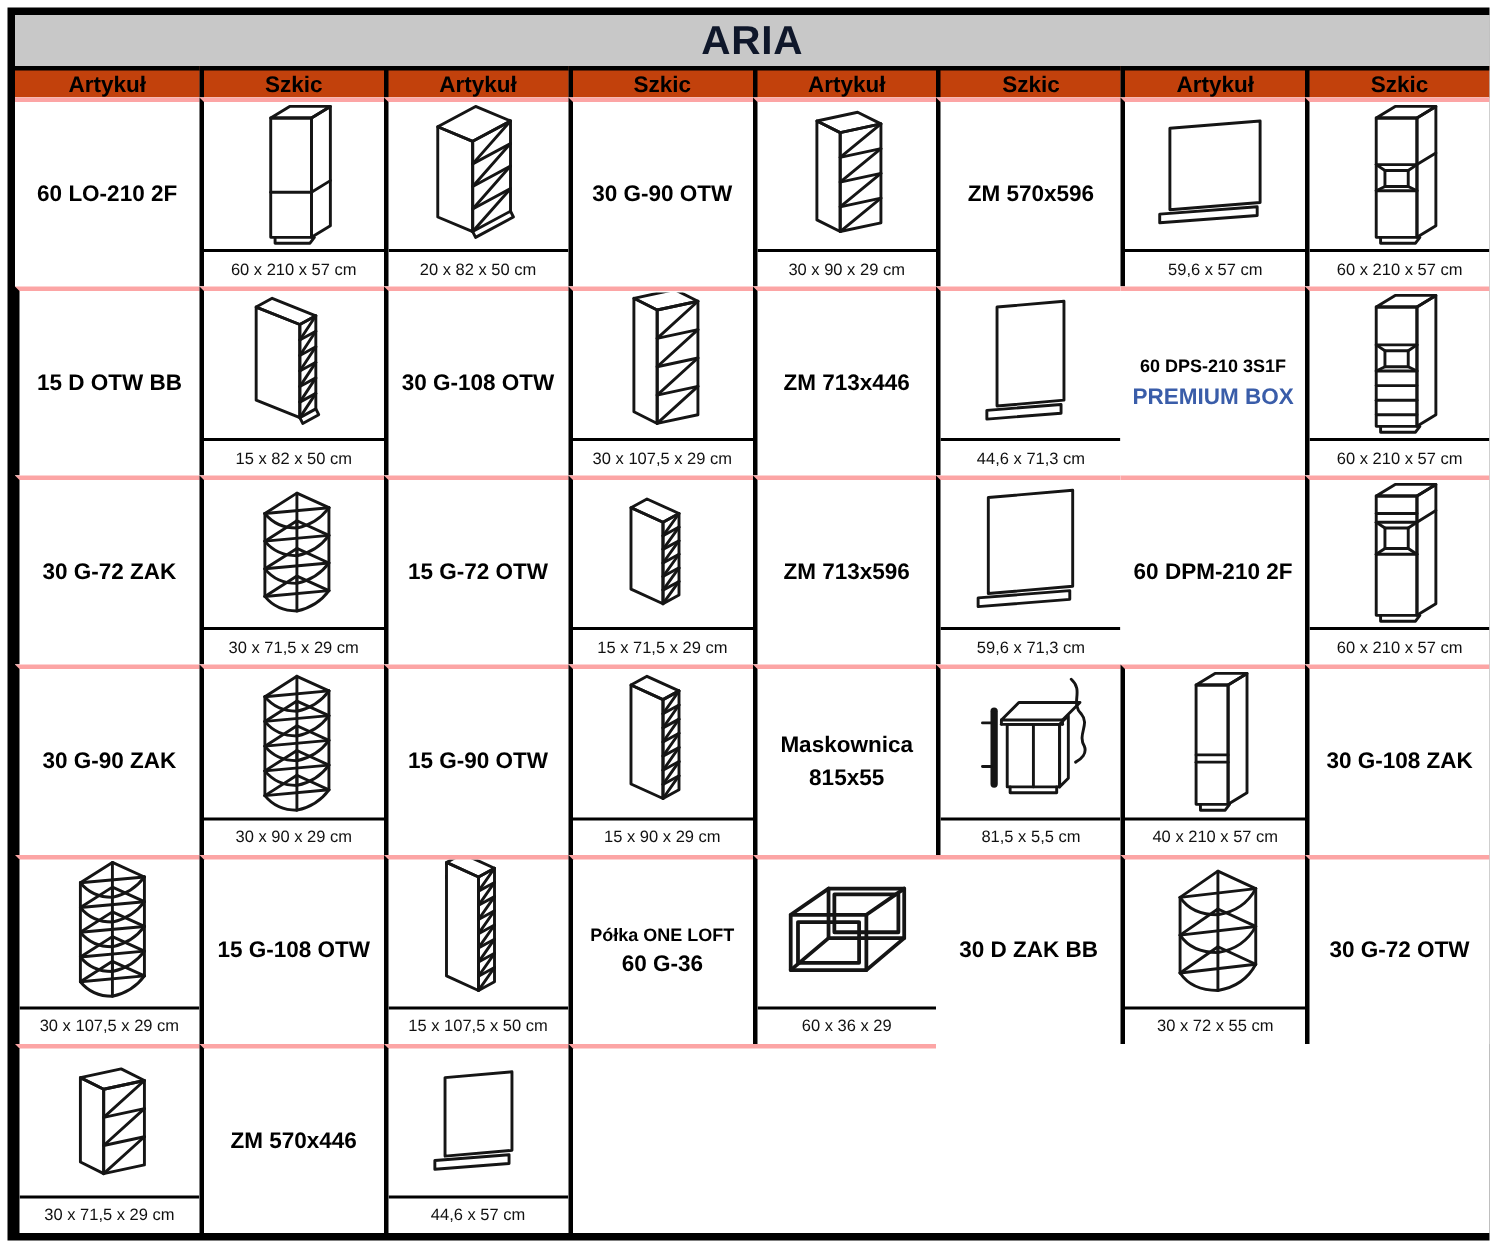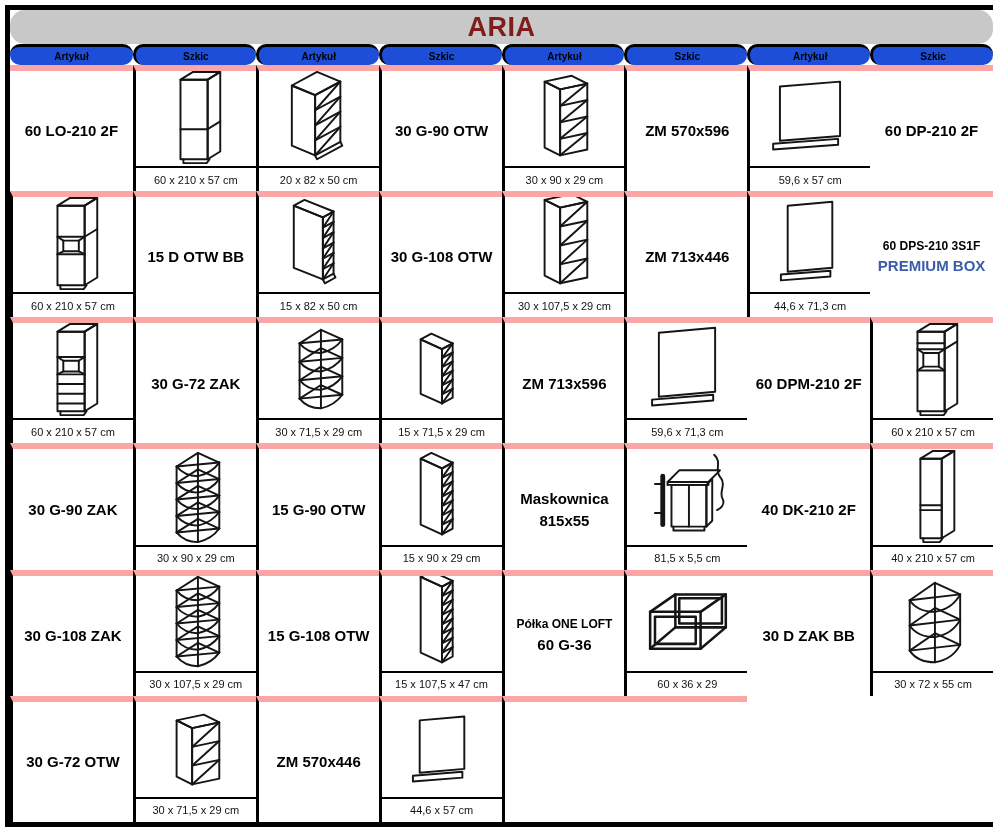--- a/index.html
+++ b/index.html
@@ -9,30 +9,30 @@
     width:100%;height:812px;box-sizing:content-box;
     border:5px solid #000;
     display:grid;
     grid-template-columns:repeat(8,1fr);
     grid-template-rows:34px 21px repeat(6,1fr);
   }
   .title{
     grid-column:1/-1;
     background:#c8c8c8;
     display:flex;align-items:center;justify-content:center;
-    font-size:27px;font-weight:bold;color:#7f1d1d;letter-spacing:.5px;border-radius:15px;
+    font-size:27px;font-weight:bold;color:#0f172a;letter-spacing:.5px;
   }
   .hcell{
-    background:#1d4ed8;
+    background:#c2410c;
     border-top:3px solid #000;border-left:3px solid #000;
     display:flex;align-items:center;justify-content:center;
-    font-size:10px;font-weight:bold;color:#000;border-radius:10px;
+    font-size:15px;font-weight:bold;color:#000;
   }
   .cell{
-    border-top:6px solid #fca5a5;border-left:3px solid #000;
+    border-top:3px solid #fca5a5;border-left:3px solid #000;
     background:#fff;overflow:hidden;
   }
   .no-l{border-left:none;}
   .acell{
     display:flex;flex-direction:column;align-items:center;justify-content:center;
     text-align:center;padding:2px;
   }
   .aname{font-weight:bold;color:#000;font-size:15px;line-height:1.45;white-space:nowrap;}
   .aname.small{font-size:12px;}
   .aname2{font-weight:bold;font-size:15px;line-height:1.45;white-space:nowrap;color:#000000;}
@@ -126,23 +126,20 @@
         <div class="sk">
           <svg viewBox="0 0 120 100" width="118" height="97">
             <g fill="none" stroke="#151515" stroke-width="2" stroke-linejoin="round" stroke-linecap="round">
               <polygon points="29,17 91,12 91,68 29,73"></polygon>
               <polygon points="22,76 89,71 89,77 22,82"></polygon>
             </g>
           </svg>
         </div>
         <div class="dims">59,6 x 57 cm</div>
       </div>
-      <div class="acell cell no-l">
-        <div class="aname">60 DP-210 2F</div>
-      </div>
       <div class="scell cell">
         <div class="sk">
           <svg viewBox="0 0 120 100" width="118" height="97">
             <g fill="none" stroke="#151515" stroke-width="2" stroke-linejoin="round" stroke-linecap="round">
               <polygon points="44,10 72,10 72,92 44,92"></polygon>
               <polygon points="44,10 57,2 85,2 72,10"></polygon>
               <polygon points="72,10 85,2 85,84 72,92"></polygon>
               <line x1="44" y1="42" x2="72" y2="42"></line>
               <line x1="44" y1="60" x2="72" y2="60"></line>
               <polygon points="50,46 66,46 66,57 50,57"></polygon>
@@ -269,20 +266,23 @@
               <polyline points="40,79 62,65 84,75"></polyline>
               <path d="M40,79 Q48,89 62,89 Q76,86 84,75"></path>
               <line x1="40" y1="79" x2="84" y2="75"></line>
               <line x1="62" y1="65" x2="62" y2="89"></line>
               <line x1="40" y1="22" x2="40" y2="79"></line>
               <line x1="84" y1="18" x2="84" y2="75"></line>
             </g>
           </svg>
         </div>
         <div class="dims">30 x 71,5 x 29 cm</div>
+      </div>
+      <div class="acell cell">
+        <div class="aname">15 G-72 OTW</div>
       </div>
       <div class="scell cell">
         <div class="sk">
           <svg viewBox="0 0 120 100" width="118" height="97">
             <g fill="none" stroke="#151515" stroke-width="2" stroke-linejoin="round" stroke-linecap="round">
               <polygon points="60,28 38,18 38,74 60,84"></polygon>
               <polygon points="60,28 71,22 71,78 60,84"></polygon>
               <polygon points="60,28 38,18 49,12 71,22"></polygon>
               <line x1="60" y1="37.33333333333333" x2="71" y2="31.333333333333332"></line>
               <line x1="60" y1="46.666666666666664" x2="71" y2="40.666666666666664"></line>
@@ -419,23 +419,20 @@
               <polyline points="46,80 46,84 78,84 78,80"></polyline>
               <line x1="35" y1="28" x2="35" y2="78" stroke-width="5"></line>
               <line x1="27" y1="36" x2="33" y2="36"></line>
               <line x1="27" y1="66" x2="33" y2="66"></line>
               <path d="M88,6 C97,14 87,22 95,30 C101,37 92,44 97,52 C99,57 95,61 91,63"></path>
             </g>
           </svg>
         </div>
         <div class="dims">81,5 x 5,5 cm</div>
       </div>
-      <div class="acell cell no-l">
-        <div class="aname">40 DK-210 2F</div>
-      </div>
       <div class="scell cell">
         <div class="sk">
           <svg viewBox="0 0 120 100" width="118" height="97">
             <g fill="none" stroke="#151515" stroke-width="2" stroke-linejoin="round" stroke-linecap="round">
               <polygon points="47,10 69,10 69,92 47,92"></polygon>
               <polygon points="47,10 60,2 82,2 69,10"></polygon>
               <polygon points="69,10 82,2 82,84 69,92"></polygon>
               <line x1="47" y1="58" x2="69" y2="58"></line>
               <line x1="47" y1="63" x2="69" y2="63"></line>
               <polyline points="50,92 50,96 67,96 70,92"></polyline>
@@ -499,21 +496,21 @@
               <line x1="60" y1="31.5" x2="71" y2="15.75"></line>
               <line x1="60" y1="41.25" x2="71" y2="25.5"></line>
               <line x1="60" y1="51" x2="71" y2="35.25"></line>
               <line x1="60" y1="60.75" x2="71" y2="45"></line>
               <line x1="60" y1="70.5" x2="71" y2="54.75"></line>
               <line x1="60" y1="80.25" x2="71" y2="64.5"></line>
               <line x1="60" y1="90" x2="71" y2="74.25"></line>
             </g>
           </svg>
         </div>
-        <div class="dims">15 x 107,5 x 47 cm</div>
+        <div class="dims">15 x 107,5 x 50 cm</div>
       </div>
       <div class="acell cell">
         <div class="aname small">Półka ONE LOFT</div>
         <div class="aname2">60 G-36</div>
       </div>
       <div class="scell cell">
         <div class="sk">
           <svg viewBox="0 0 120 100" width="118" height="97">
             <g fill="none" stroke="#151515" stroke-width="2" stroke-linejoin="round" stroke-linecap="round">
               <g stroke-width="2.6">

